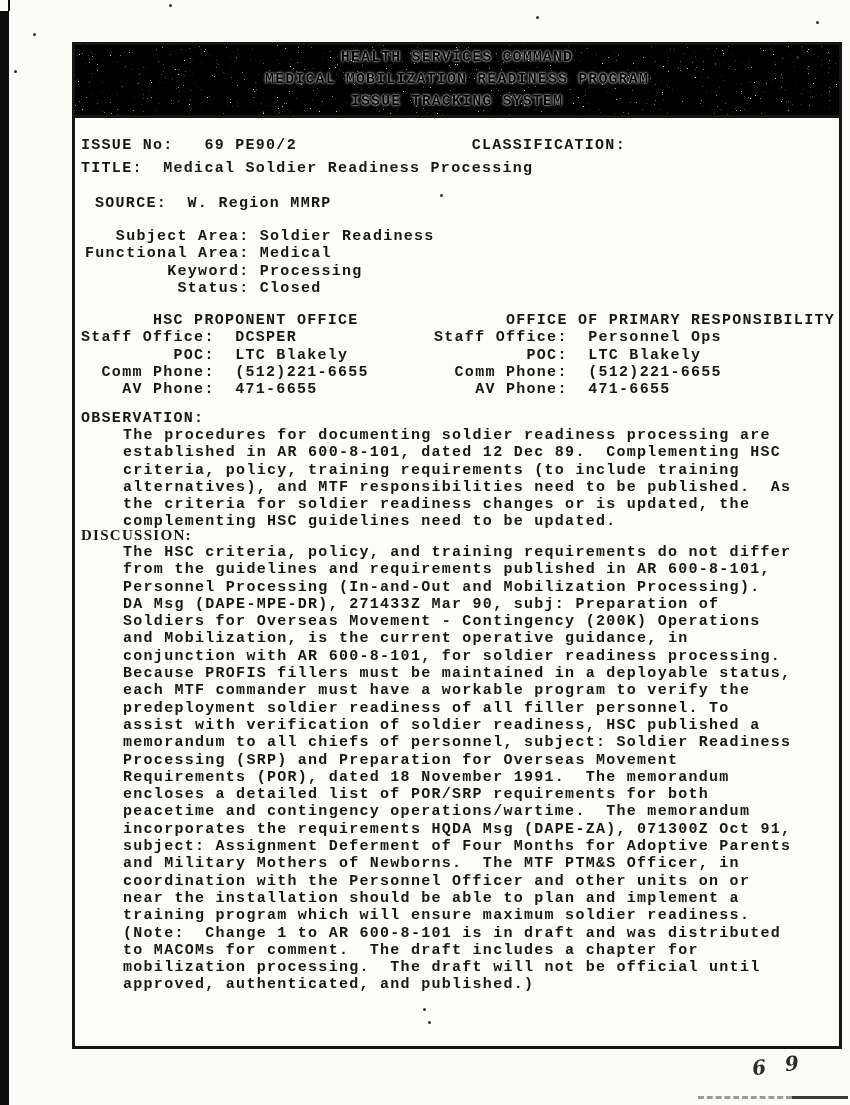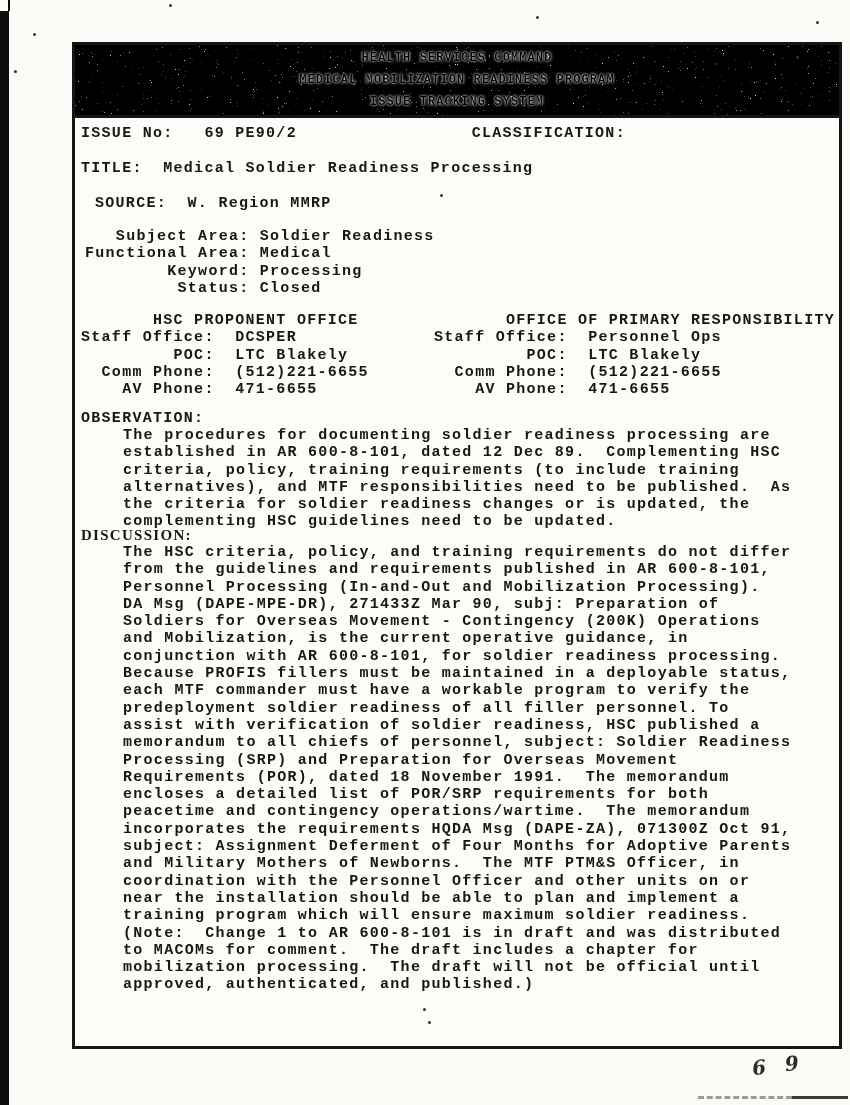--- a/index.html
+++ b/index.html
@@ -14,21 +14,21 @@
     position:absolute; left:72px; top:42px; width:764px; height:1001px;
     border:3px solid #151515; background:#fcfcf9;
   }
   .band {
     position:relative; height:70px; border-bottom:3px solid #151515;
     background:#c9c9c6; overflow:hidden;
     display:flex; flex-direction:column; align-items:center; justify-content:center;
   }
   .band svg { position:absolute; left:0; top:0; width:100%; height:100%; }
   .band-line {
-    position:relative; z-index:2; font-weight:700; font-size:12px; line-height:22px;
+    position:relative; z-index:2; font-weight:700; font-size:15px; line-height:22px;
     letter-spacing:1.1px; color:#000; text-align:right;
     text-shadow:0 0 3px rgba(255,255,255,.95), 0 0 1px rgba(255,255,255,.9);
   }
   .t {
     position:absolute; margin:0; white-space:pre;
     font-family:"Liberation Mono", monospace; font-weight:700;
     font-size:15px; line-height:17.3px; letter-spacing:1.28px; color:#171717;
   }
   .handwriting {
     position:absolute; left:752px; top:1053px;
@@ -54,21 +54,21 @@
         <feColorMatrix type="matrix" values="0 0 0 0 0  0 0 0 0 0  0 0 0 0 0  3.5 3.5 3.5 -4.6 0"></feColorMatrix>
       </filter>
       <rect x="0" y="0" width="100%" height="100%" fill="#cfcfcc"></rect>
       <rect x="0" y="0" width="100%" height="100%" filter="url(#grain)"></rect>
     </svg>
     <div class="band-line">HEALTH SERVICES COMMAND</div>
     <div class="band-line">MEDICAL MOBILIZATION READINESS PROGRAM</div>
     <div class="band-line">ISSUE TRACKING SYSTEM</div>
   </div>
 
-  <pre class="t" style="left:6px;  top:80px;">ISSUE No:   69 PE90/2                 CLASSIFICATION:</pre>
+  <pre class="t" style="left:6px;  top:92px;">ISSUE No:   69 PE90/2                 CLASSIFICATION:</pre>
   <pre class="t" style="left:6px;  top:115px;">TITLE:  Medical Soldier Readiness Processing</pre>
   <pre class="t" style="left:20px;  top:150px;">SOURCE:  W. Region MMRP</pre>
 
   <pre class="t" style="left:10px; top:183px;">   Subject Area: Soldier Readiness
 Functional Area: Medical
         Keyword: Processing
          Status: Closed</pre>
 
   <pre class="t" style="left:6px;  top:267px;">       HSC PROPONENT OFFICE
 Staff Office:  DCSPER

